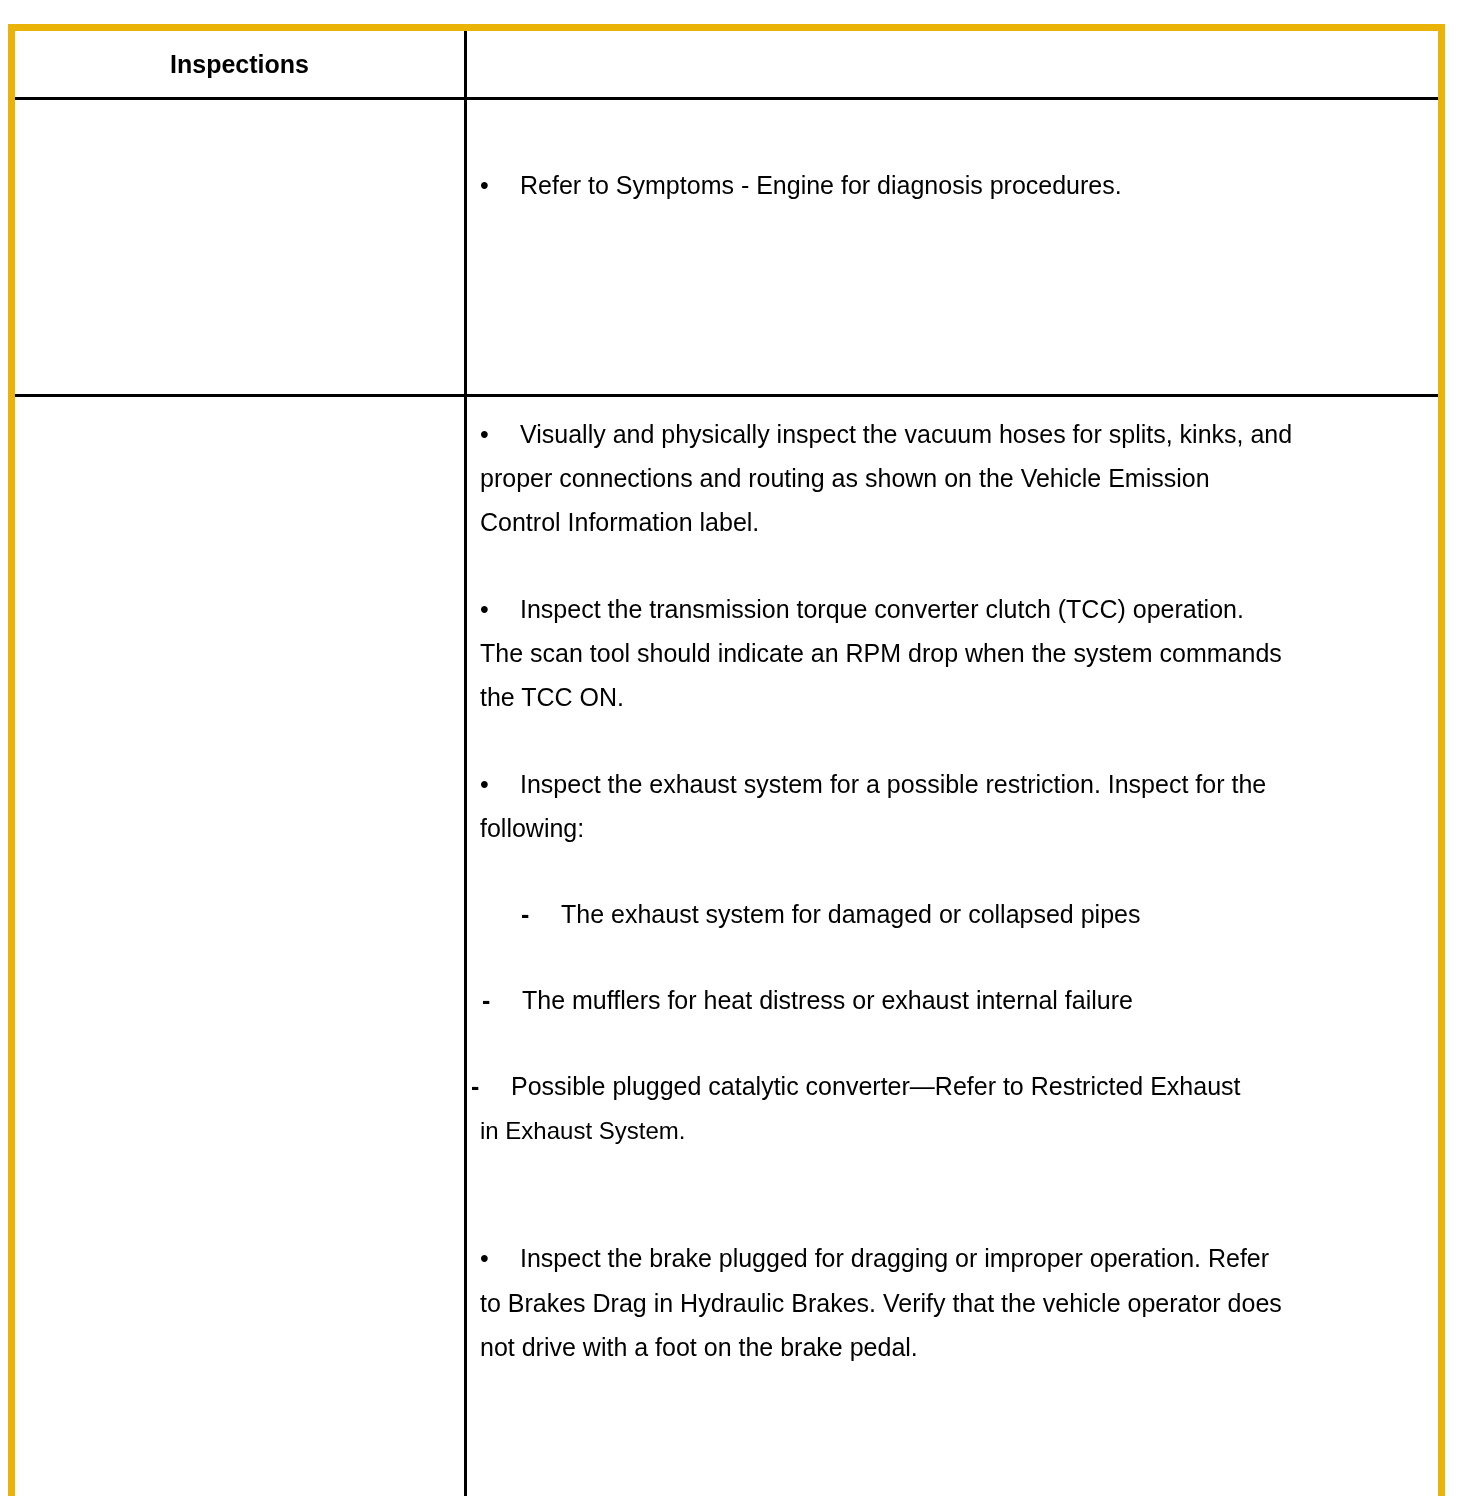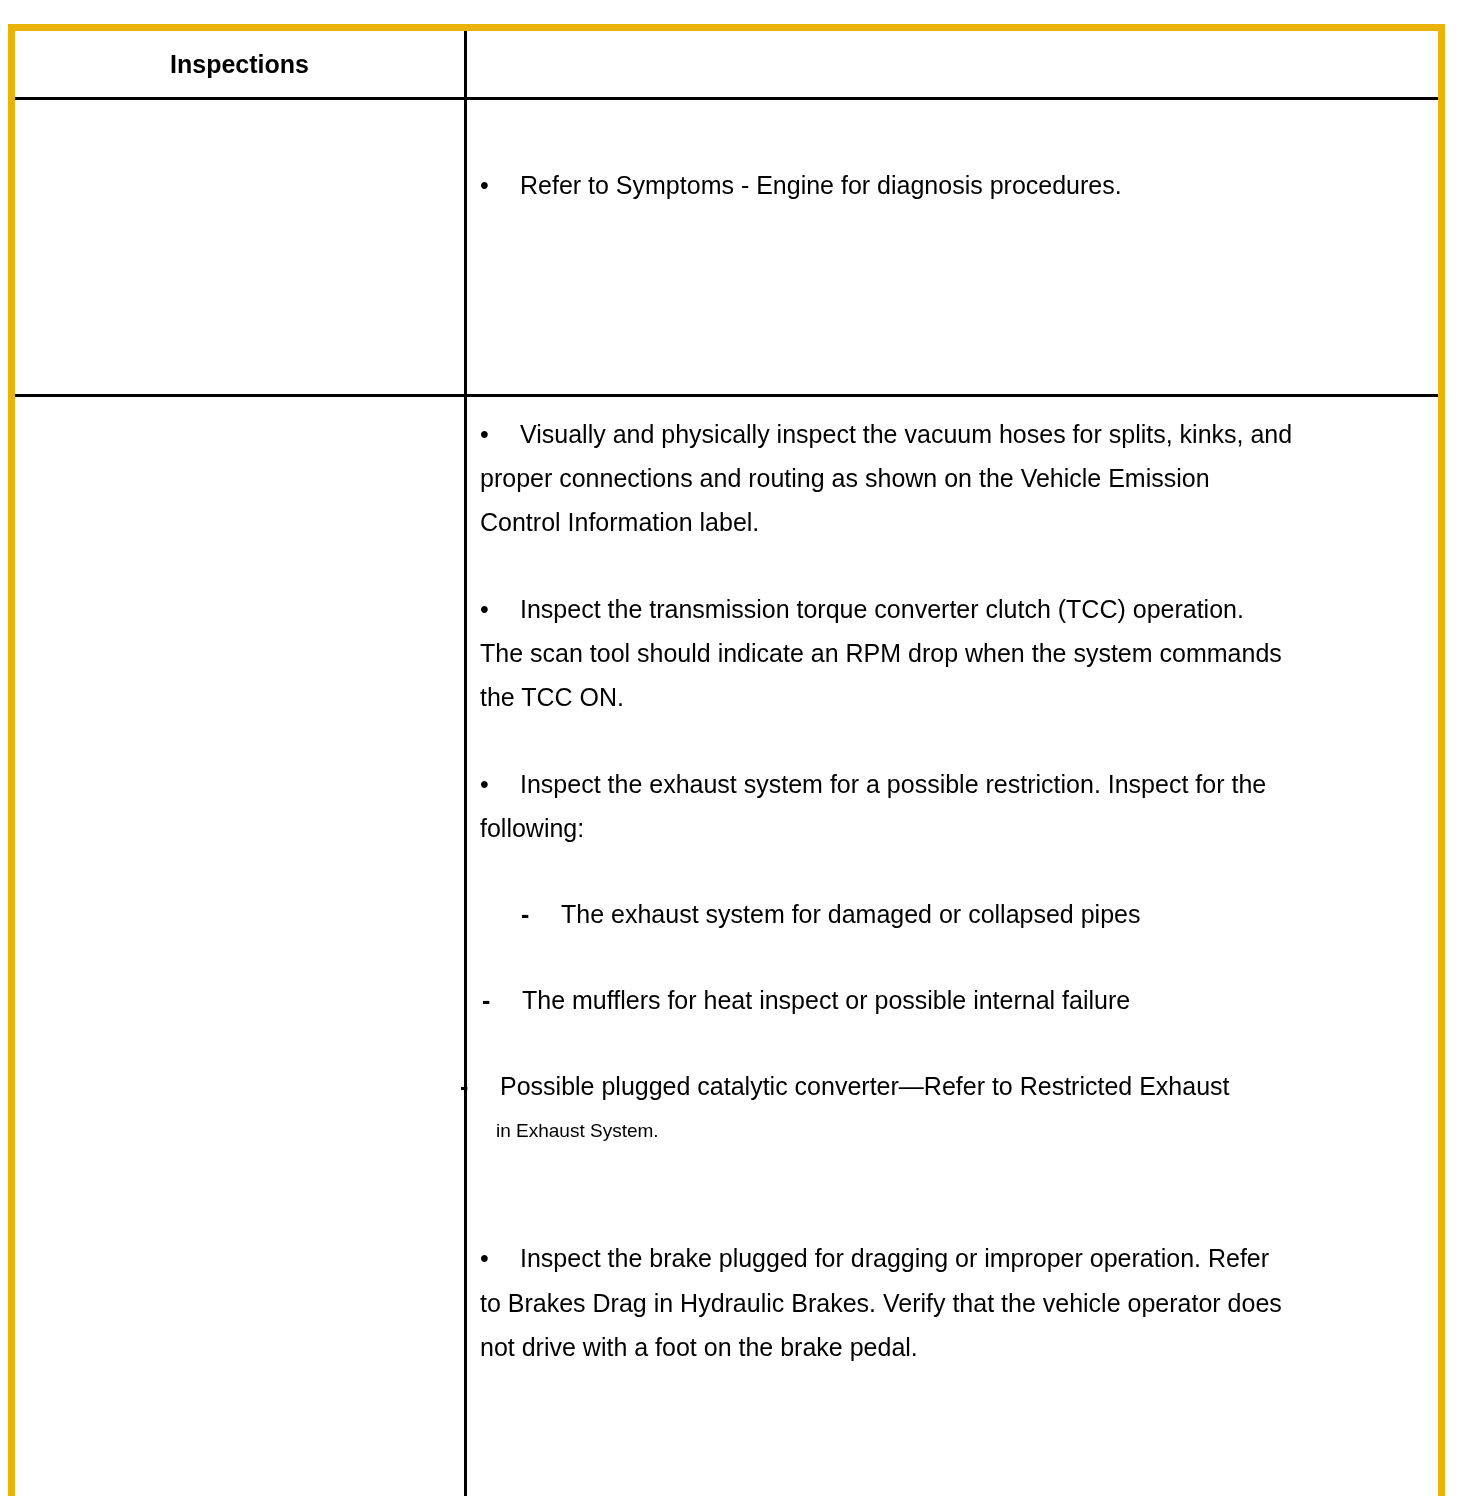--- a/index.html
+++ b/index.html
@@ -45,26 +45,26 @@
   <div>
     <div class="t" style="left:465px;top:731px"><span class="b">•</span><span>Inspect the exhaust system for a possible restriction. Inspect for the</span></div>
     <div class="t" style="left:465px;top:775px">following:</div>
   </div>
 
   <div>
     <div class="t" style="left:506px;top:861px"><span class="d">-</span><span>The exhaust system for damaged or collapsed pipes</span></div>
   </div>
 
   <div>
-    <div class="t" style="left:467px;top:947px"><span class="d">-</span><span>The mufflers for heat inspect or possible internal failure</span></div>
+    <div class="t" style="left:467px;top:947px"><span class="d">-</span><span>The mufflers for heat distress or exhaust internal failure</span></div>
   </div>
 
   <div>
-    <div class="t" style="left:445px;top:1033px"><span class="d">-</span><span>Possible plugged catalytic converter—Refer to Restricted Exhaust</span></div>
-    <div class="t" style="left:481px;top:1078px;font-size:19px">in Exhaust System.</div>
+    <div class="t" style="left:456px;top:1033px"><span class="d">-</span><span>Possible plugged catalytic converter—Refer to Restricted Exhaust</span></div>
+    <div class="t" style="left:465px;top:1078px;font-size:24px">in Exhaust System.</div>
   </div>
 
   <div>
     <div class="t" style="left:465px;top:1205px"><span class="b">•</span><span>Inspect the brake plugged for dragging or improper operation. Refer</span></div>
     <div class="t" style="left:465px;top:1250px">to Brakes Drag in Hydraulic Brakes. Verify that the vehicle operator does</div>
     <div class="t" style="left:465px;top:1294px">not drive with a foot on the brake pedal.</div>
   </div>
 </div>
 
 </body></html>

